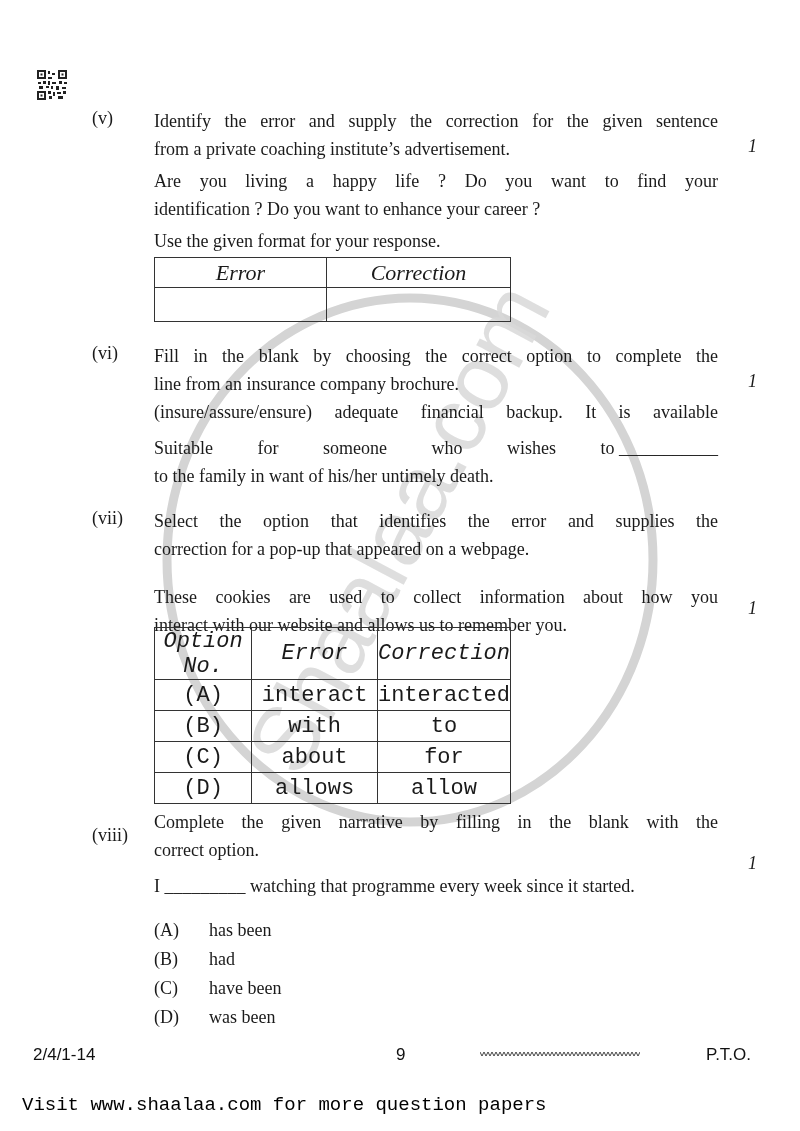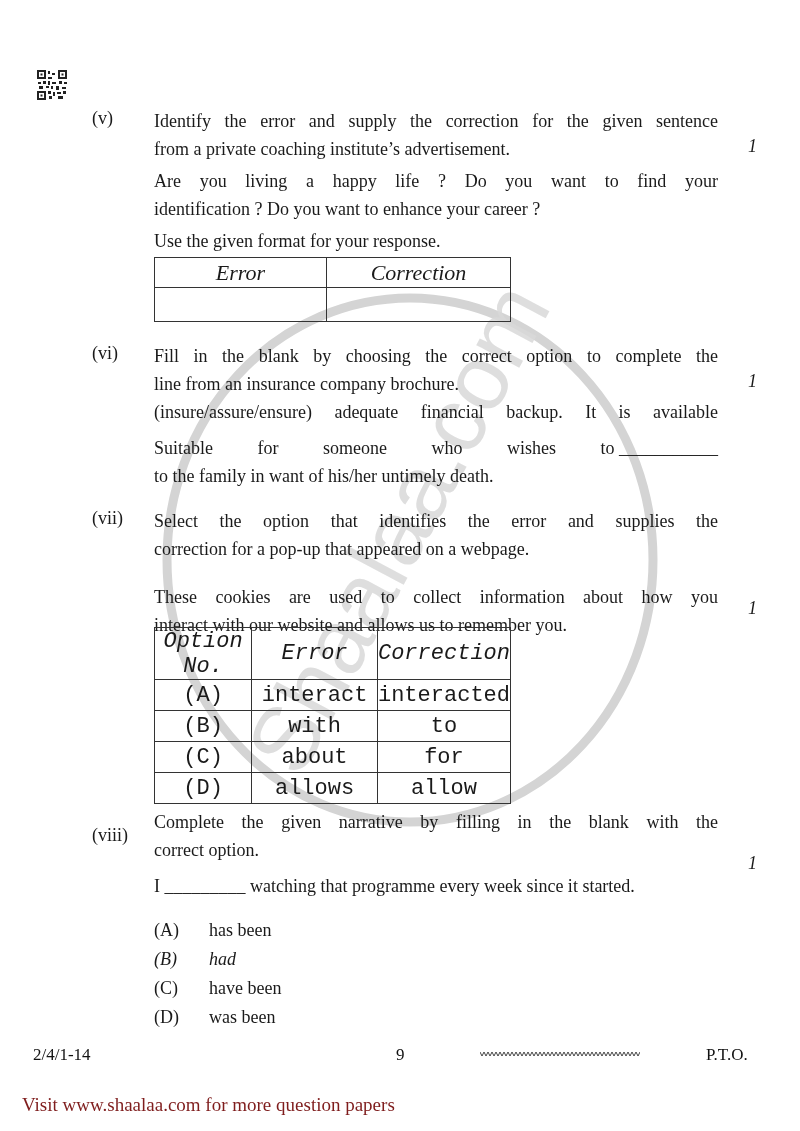--- a/index.html
+++ b/index.html
@@ -9,22 +9,22 @@
     .txt { font-size:18px; line-height:28px; font-family:"Liberation Serif", serif; }
     .just { text-align:justify; text-align-last:justify; }
     .marks { position:absolute; left:748px; font-style:italic; font-size:18px; font-family:"Liberation Serif", serif; }
     .qnum { position:absolute; left:92px; font-size:18px; font-family:"Liberation Serif", serif; }
     .body { position:absolute; left:154px; width:564px; }
     table.grid { border-collapse:collapse; position:absolute; font-family:"Liberation Serif", serif; font-size:22px; }
     table.grid td, table.grid th { border:1.5px solid #333; text-align:center; font-weight:normal; padding:0; }
     table.grid th { font-style:italic; }
     .opt { position:absolute; left:154px; font-size:18px; font-family:"Liberation Serif", serif; }
     .opt .lbl { display:inline-block; width:55px; }
-    .footer { position:absolute; font-family:Liberation Serif, serif; font-size:17px; color:#111; }
-    .visit { position:absolute; left:22px; top:1094px; font-family:Liberation Serif, serif; font-size:19px; color:#7f1d1d; }
+    .footer { position:absolute; font-family:Liberation Sans, sans-serif; font-size:17px; color:#111; }
+    .visit { position:absolute; left:22px; top:1094px; font-family:Liberation Mono, monospace; font-size:19px; color:#000000; }
     .watermark { position:absolute; pointer-events:none; }
   </style>
 </head>
 <body>
 
 <svg class="watermark" width="800" height="1131" style="left:0;top:0;">
   <ellipse cx="410" cy="560" rx="243" ry="262" fill="none" stroke="#d4d4d4" stroke-width="9"></ellipse>
   <text x="0" y="0" transform="translate(300,780) rotate(-62)" font-family="Liberation Sans, sans-serif" font-size="92" fill="#d9d9d9" opacity="0.85">Shaalaa.com</text>
 </svg>
 
@@ -143,21 +143,21 @@
     <span>I</span>
     <span>_________</span>
     <span>watching that programme every week since it started.</span>
   </div>
 </div>
 <div class="marks" style="top:853px;">1</div>
 
 <div class="opt" style="top:920px;">
   <span class="lbl">(A)</span><span>has been</span>
 </div>
-<div class="opt" style="top:949px;font-style:italic;">
+<div class="opt" style="top:949px;">
   <span class="lbl">(B)</span><span>had</span>
 </div>
 <div class="opt" style="top:978px;">
   <span class="lbl">(C)</span><span>have been</span>
 </div>
 <div class="opt" style="top:1007px;">
   <span class="lbl">(D)</span><span>was been</span>
 </div>
 
 <div class="footer" style="left:33px;top:1045px;">2/4/1-14</div>

